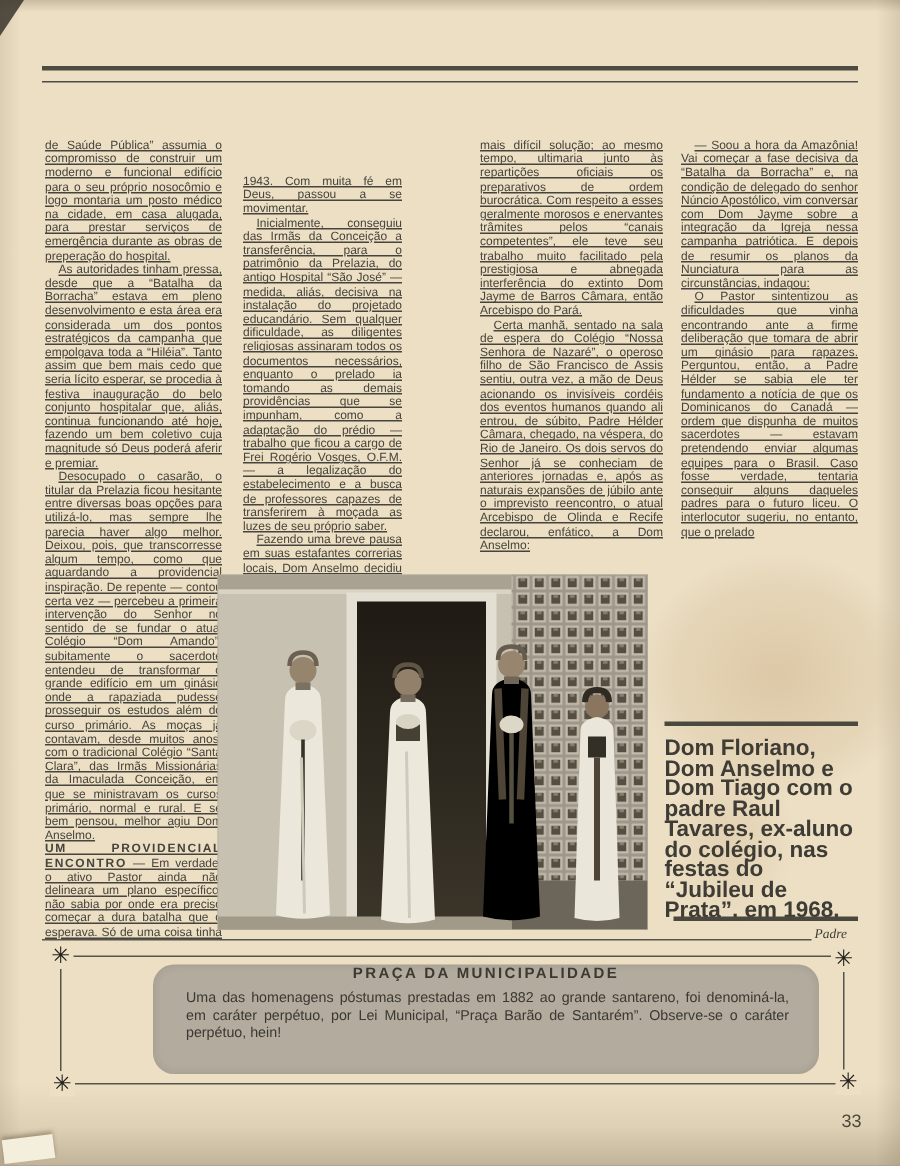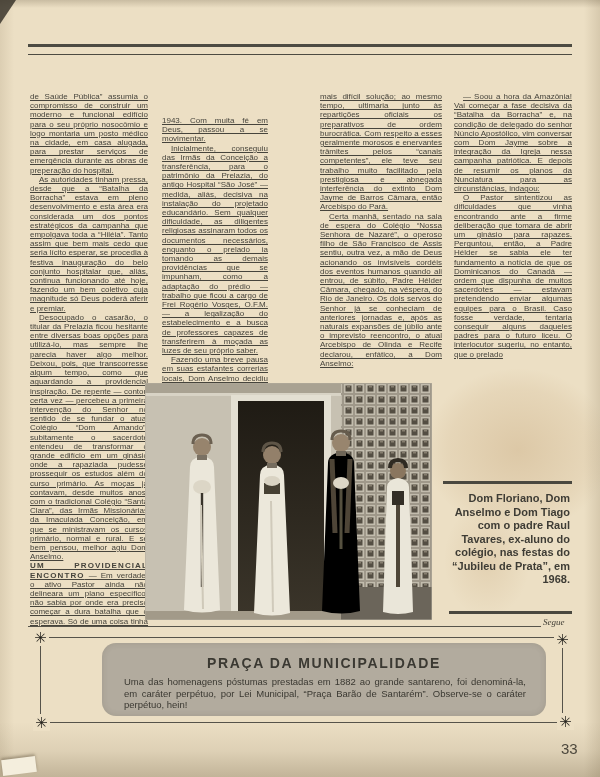--- a/index.html
+++ b/index.html
@@ -28,40 +28,40 @@
     text-align:justify;overflow:hidden;}
   .col p{margin:0;text-decoration:underline;}
   .col p.ind{text-indent:9px;}
   .subhead{font-weight:bold;letter-spacing:1.1px;}
   #col1{left:30px;top:92px;width:118px;height:534px;}
   #col2{left:162px;top:92px;width:106px;height:291px;margin-top:24px;}
   #col3{left:320px;top:92px;width:122px;height:291px;}
   #col4{left:454px;top:92px;width:118px;height:295px;}
   .photo{position:absolute;left:145px;top:383px;width:287px;height:237px;}
   .caption-rule-top{position:absolute;left:443px;top:481px;width:129px;height:3px;background:#4a483f;}
-  .caption{position:absolute;left:443px;top:492px;width:127px;font-size:11px;
-    line-height:13.5px;font-weight:bold;color:#3e3c35;text-align:right;}
+  .caption{position:absolute;left:443px;top:492px;width:127px;font-size:15px;
+    line-height:13.5px;font-weight:bold;color:#3e3c35;}
   .caption-rule-bottom{position:absolute;left:449px;top:611px;width:123px;height:3px;background:#4a483f;}
   .segue-rule{position:absolute;left:28px;top:626px;width:513px;height:1px;background:#57544b;}
   .segue{position:absolute;left:543px;top:617px;font-family:"Liberation Serif",serif;
     font-style:italic;font-size:9px;color:#403d34;}
   .notice-outline{position:absolute;left:40px;top:637px;width:521px;height:84px;
     border:1px solid #56534a;}
   .corner-ast{position:absolute;width:17px;height:17px;background:#ecdfc4;
     font-size:15px;line-height:17px;text-align:center;color:#22201b;}
   .ast-tl{left:-9px;top:-9px;} .ast-tr{right:-9px;top:-7px;}
   .ast-bl{left:-8px;bottom:-9px;} .ast-br{right:-12px;bottom:-8px;}
   .notice-gray{position:absolute;left:102px;top:643px;width:444px;height:73px;
     background:#b2ab9e;border-radius:14px;box-shadow:inset 0 0 6px rgba(70,60,40,.15);}
-  .notice-title{text-align:center;margin:12px 0 0 0;font-size:14px;font-weight:bold;
+  .notice-title{text-align:center;margin:1px 0 0 0;font-size:10px;font-weight:bold;
     letter-spacing:1.6px;color:#3b3932;}
   .notice-body{margin:5px 20px 0 22px;font-size:9.5px;line-height:11.5px;
     color:#3a3831;text-align:justify;}
   .it{} .bd{font-weight:normal;}
-  .page-num{position:absolute;left:561px;top:740px;font-size:15px;color:#4d483d;}
+  .page-num{position:absolute;left:561px;top:740px;font-size:12px;color:#4d483d;}
 </style>
 </head>
 <body>
 
 <div class="page">
 
   <div class="corner-mark"></div>
   <div class="tear"></div>
 
   <div class="title-rule"></div>
@@ -154,21 +154,21 @@
       <rect x="-2" y="122" width="4" height="82" fill="#4e4537"></rect>
     </g>
     <rect width="287" height="237" fill="none" stroke="#b3ac9c"></rect>
   </svg>
 
   <div class="caption-rule-top"></div>
   <div class="caption">Dom Floriano, Dom Anselmo e Dom Tiago com o padre Raul Tavares, ex-aluno do colégio, nas festas do “Jubileu de Prata”, em 1968.</div>
   <div class="caption-rule-bottom"></div>
 
   <div class="segue-rule"></div>
-  <div class="segue">Segue</div>
+  <div class="segue">Padre</div>
 
   <div class="notice-outline">
     <span class="corner-ast ast-tl">✳</span>
     <span class="corner-ast ast-tr">✳</span>
     <span class="corner-ast ast-bl">✳</span>
     <span class="corner-ast ast-br">✳</span>
   </div>
 
   <div class="notice-gray">
     <p class="notice-title">PRAÇA DA MUNICIPALIDADE</p>

